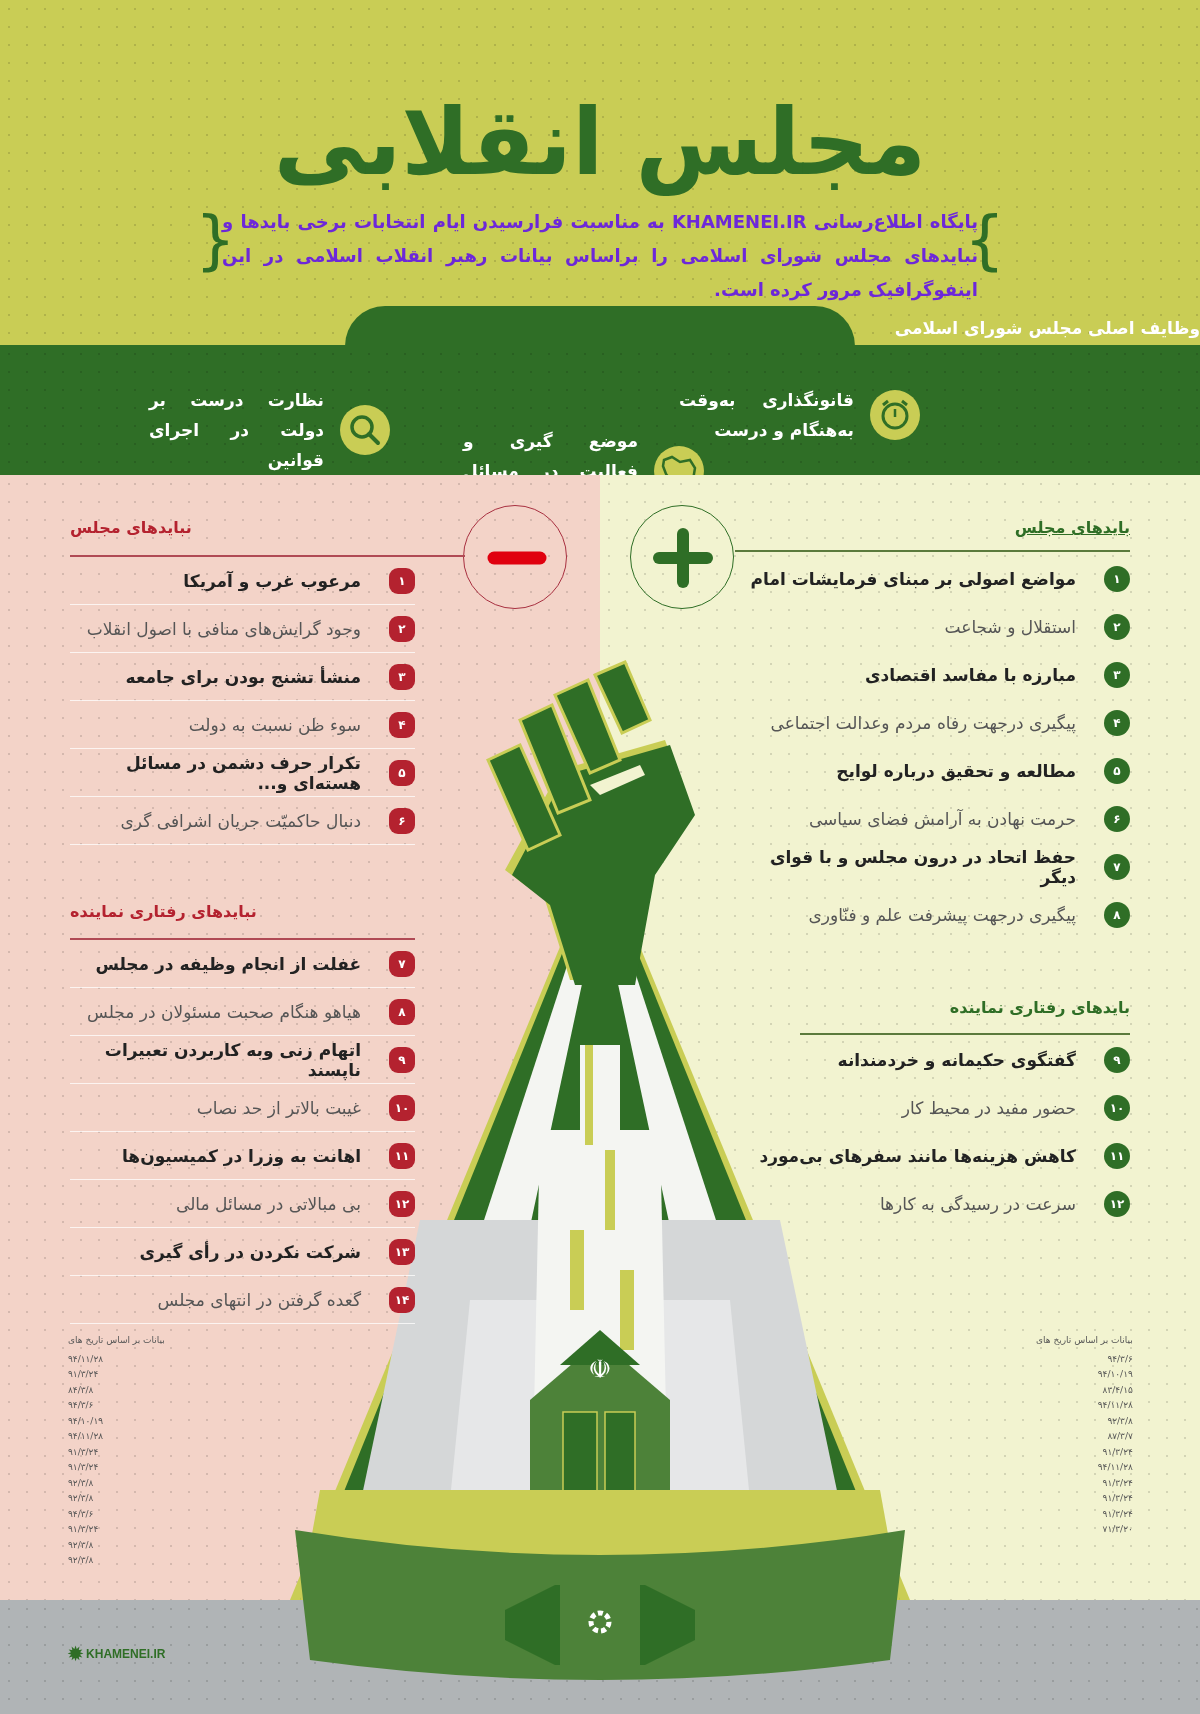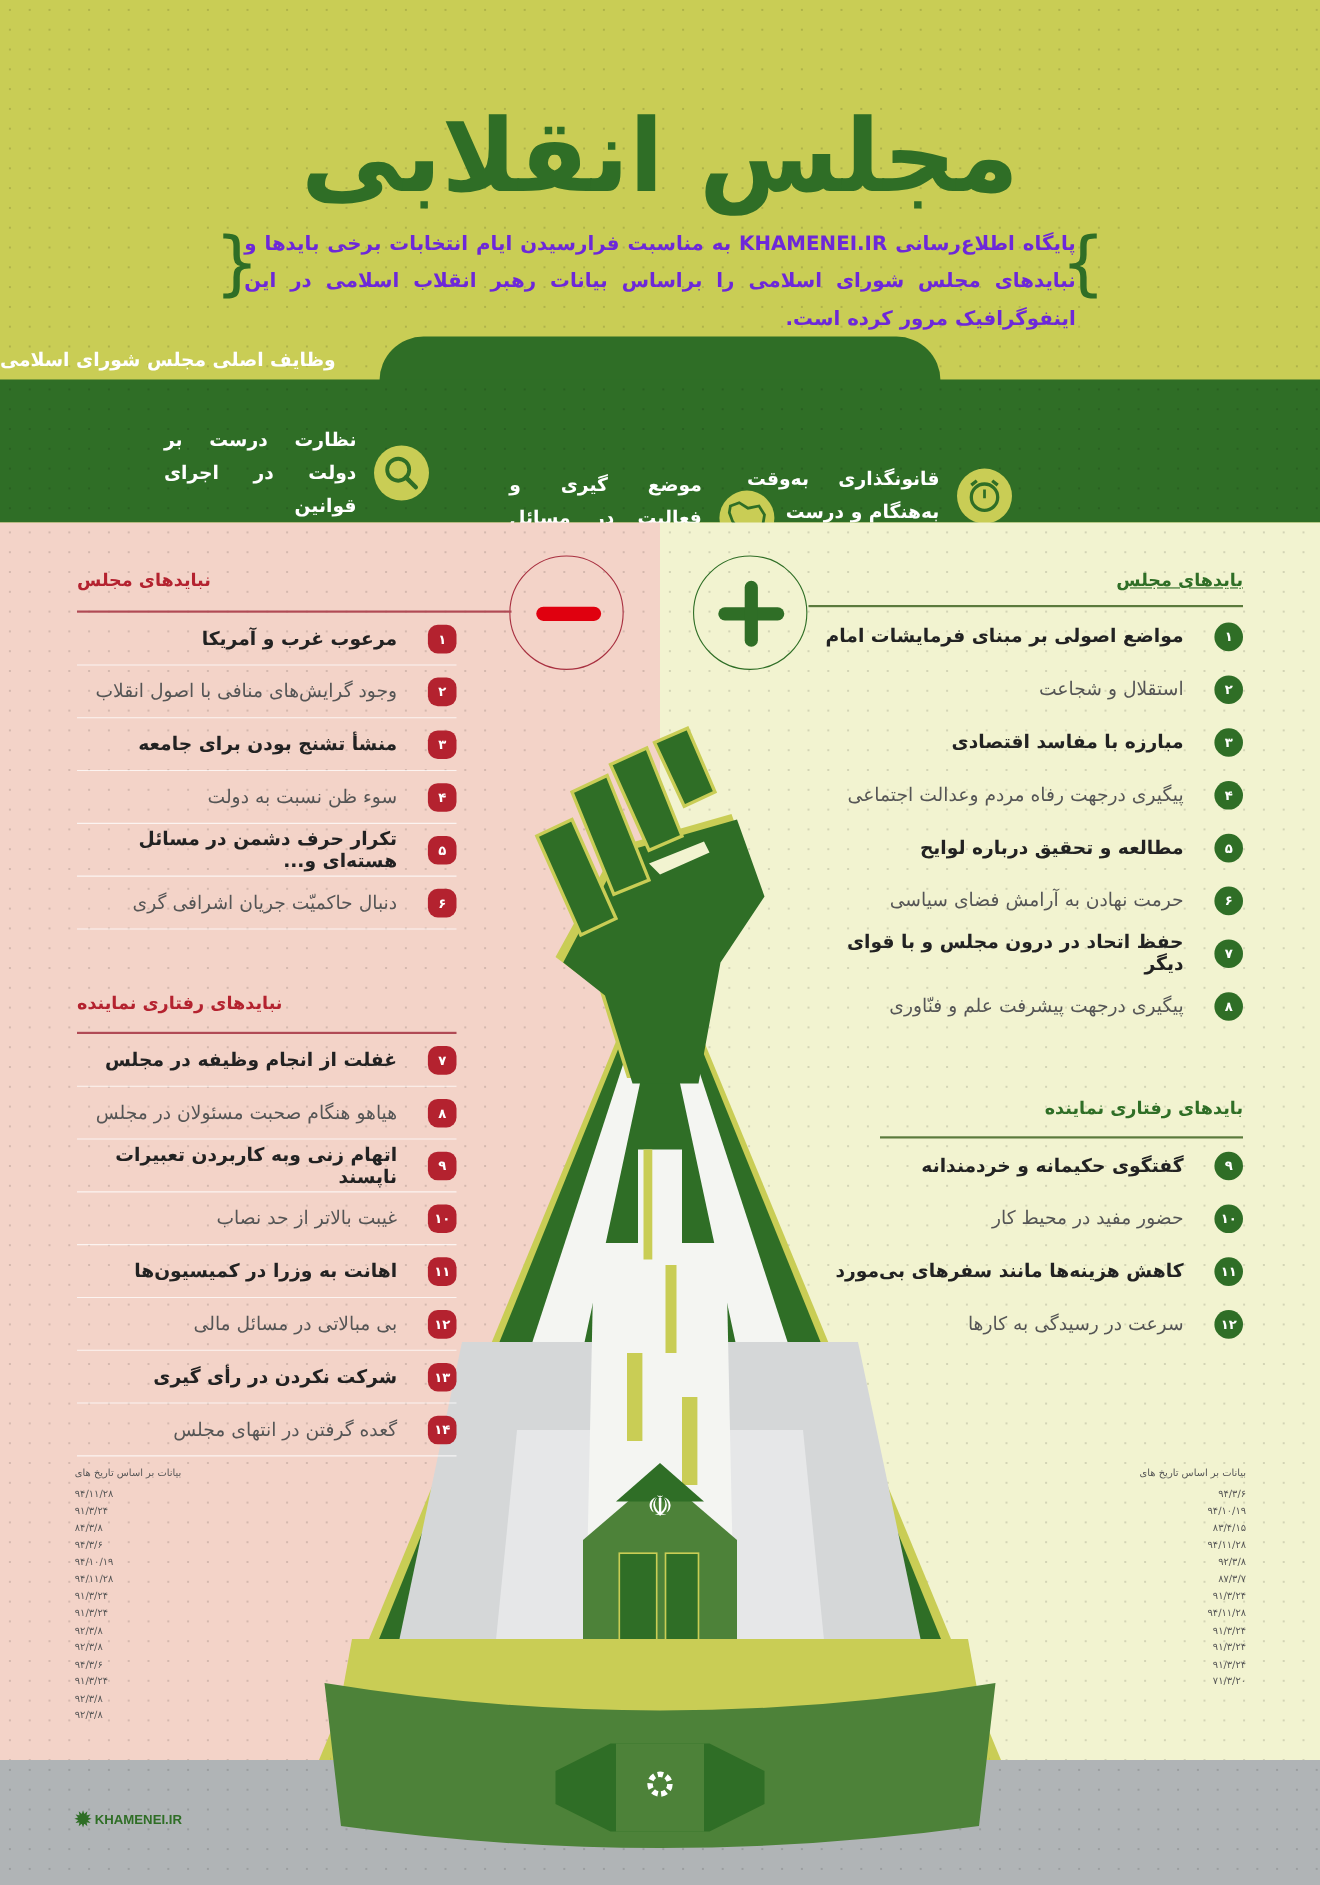--- a/index.html
+++ b/index.html
@@ -5,25 +5,25 @@
   * { box-sizing: border-box; margin: 0; padding: 0; }
   body { width: 1200px; height: 1714px; overflow: hidden; font-family: "DejaVu Sans", sans-serif; background: #c9cd55; position: relative; }
   .dots { background-image: radial-gradient(rgba(0,0,0,0.13) 1px, transparent 1.4px); background-size: 18px 18px; }
   #header { position: absolute; left: 0; top: 0; width: 1200px; height: 345px; background-color: #c9cd55; }
   #title { position: absolute; top: 88px; left: 0; width: 1200px; text-align: center; font-size: 92px; font-weight: bold; color: #2f6e26; direction: rtl; line-height: 110px; letter-spacing: -2px; }
   #intro { position: absolute; top: 205px; left: 200px; width: 800px; direction: rtl; text-align: justify; font-size: 18px; font-weight: bold; color: #6d28d9; line-height: 34px; padding: 0 22px; }
   .brace { position: absolute; top: 208px; font-size: 64px; color: #2f6e26; line-height: 64px; font-weight: normal; }
   #brace-r { right: 195px; } #brace-l { left: 195px; }
   #duties { position: absolute; top: 345px; left: 0; width: 1200px; height: 130px; background-color: #2f6e26; }
   #duties-tab { position: absolute; top: 306px; left: 345px; width: 510px; height: 50px; background: #2f6e26; border-radius: 40px 40px 0 0; }
-  #duties-title { position: absolute; top: 318px; left: 0; width: 1200px; text-align: left; font-size: 17px; font-weight: bold; color: #ffffff; direction: rtl; }
+  #duties-title { position: absolute; top: 318px; left: 0; width: 1200px; text-align: right; font-size: 17px; font-weight: bold; color: #ffffff; direction: rtl; }
   .duty { position: absolute; top: 385px; direction: rtl; display: flex; align-items: center; gap: 16px; }
   .duty-icon { width: 50px; height: 50px; border-radius: 50%; background: #c9cd55; display: flex; align-items: center; justify-content: center; }
   .duty-text { font-size: 17px; font-weight: bold; color: #ffffff; line-height: 30px; width: 175px; text-align: justify; }
-  #duty-1 { right: 280px; margin-top: 36px; } #duty-2 { right: 496px; margin-top: 41px; } #duty-3 { right: 810px; }
+  #duty-1 { right: 280px; } #duty-2 { right: 496px; margin-top: 41px; } #duty-3 { right: 810px; }
   #left-panel { position: absolute; top: 475px; left: 0; width: 600px; height: 1140px; background-color: #f3d3c8; }
   #right-panel { position: absolute; top: 475px; left: 600px; width: 600px; height: 1140px; background-color: #f2f3d0; }
   #ground { position: absolute; top: 1600px; left: 0; width: 1200px; height: 114px; background-color: #b0b4b6; }
   .sec-title { position: absolute; font-size: 16px; font-weight: bold; direction: rtl; }
   .sec-line { position: absolute; height: 2px; }
   .green-t { color: #2f6e26; } .red-t { color: #b4222f; }
   .list { position: absolute; direction: rtl; list-style: none; }
   .list li { display: flex; align-items: center; height: 48px; font-size: 17px; font-weight: bold; color: #222; }
   .list li.light { color: #555; font-weight: normal; }
   .badge { width: 26px; height: 26px; border-radius: 9px; color: #fff; font-size: 12px; font-weight: bold; display: flex; align-items: center; justify-content: center; margin-left: 28px; flex-shrink: 0; }

